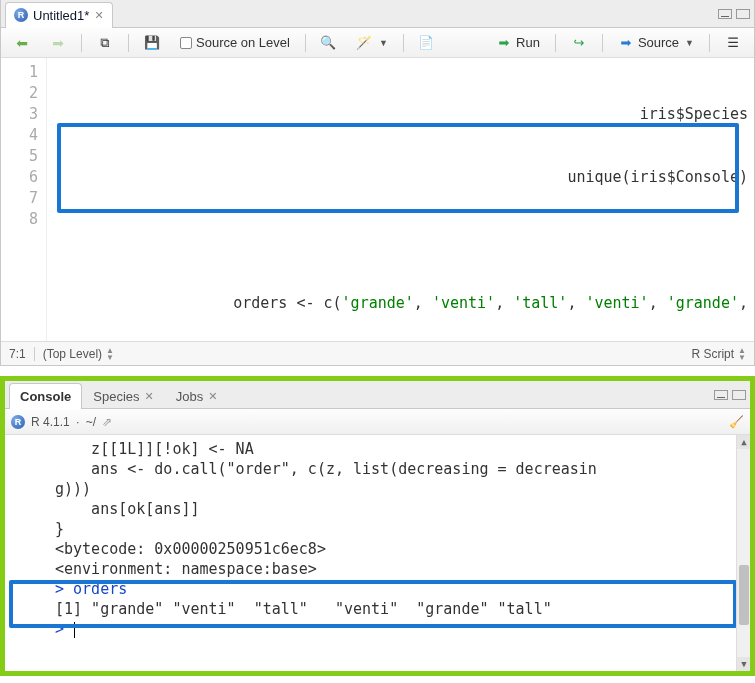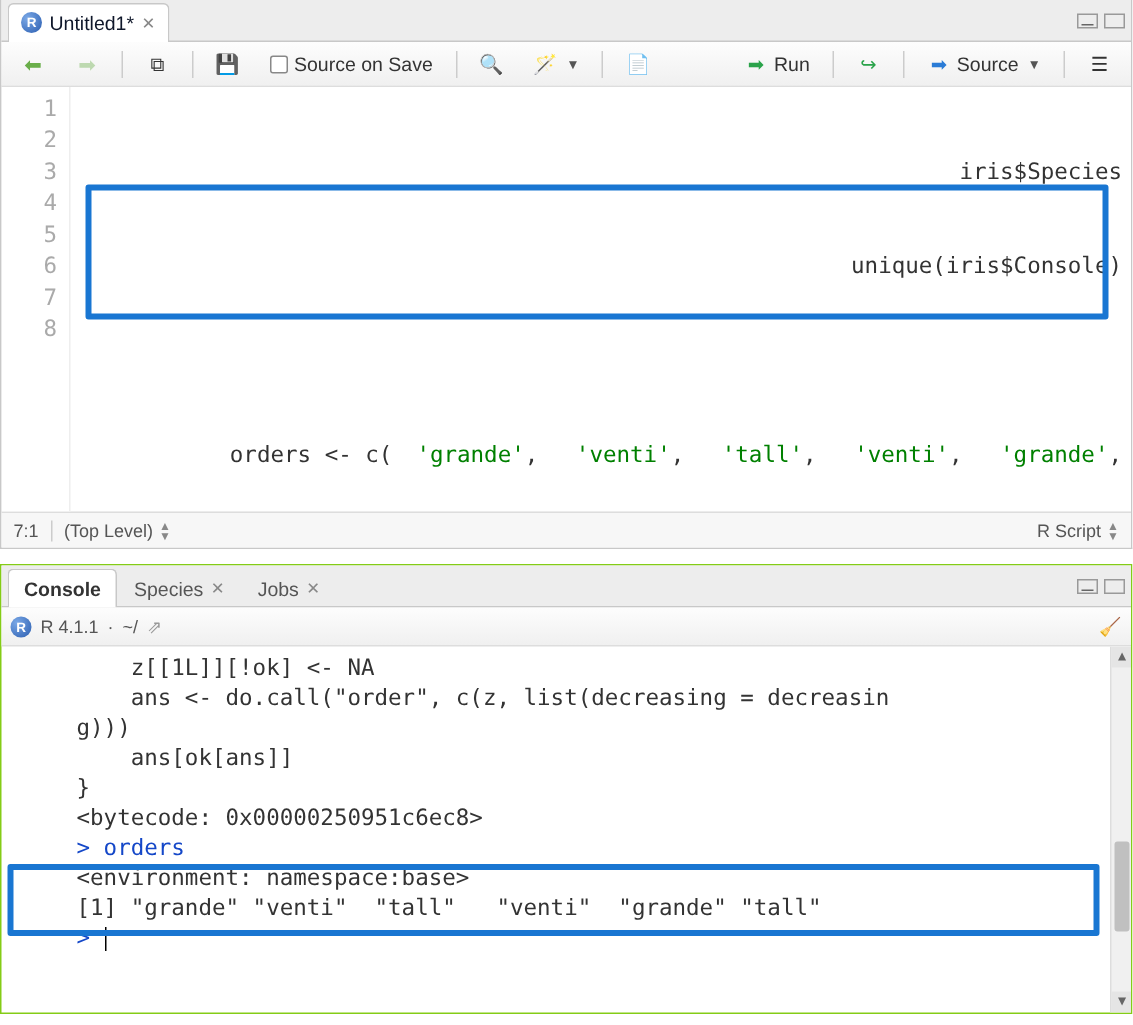--- a/index.html
+++ b/index.html
@@ -92,34 +92,34 @@
   .codewrap {
     flex:1;
     padding: 4px 6px;
     line-height: 21px;
     white-space: pre;
     position: relative;
   }
   .code-line { height:21px; white-space: pre; text-align: right; }
   .hl-blue { position:absolute; border:4px solid #1976d2; border-radius:2px; pointer-events:none; }
   .hl-editor { left:56px; top:65px; width:682px; height:90px; }
-  .str { color: #008000; margin-left: 16px; }
+  .str { color: #008000; }
   .cursor { display:inline-block; width:1px; height:16px; background:#000; vertical-align:middle; margin-left:1px;}
 
   .statusbar {
     display:flex; align-items:center; height:24px;
     border-top:1px solid #ddd; background:#f7f7f7;
     font-size:12px; color:#555; padding:0 8px; gap:8px;justify-content:flex-end;
   }
   .statusbar .sel { display:flex; align-items:center; gap:4px; cursor:pointer;}
   .sortarrows { font-size:8px; color:#888; line-height:7px; display:flex; flex-direction:column;}
 
   
   .console-pane {
-    border:1px solid #84cc16;
+    border:5px solid #84cc16;
     margin-top:10px;
     height:300px;
     display:flex; flex-direction:column;
     background:#fff;
   }
   .ctabbar {
     display:flex; align-items:center; background:#ededed; border-bottom:1px solid #c8c8c8; height:28px; padding:0 4px;
   }
   .ctab {
     display:flex; align-items:center; gap:5px;
@@ -174,21 +174,21 @@
     <span class="tb-sep"></span>
     <span class="tb-btn">
         <span class="tb-icon">⧉</span>
       </span>
     <span class="tb-sep"></span>
     <span class="tb-btn">
         <span class="tb-icon" style="color:#2a7bd6">💾</span>
       </span>
     <span class="tb-btn">
       <span class="cbx"></span>
-      <span>Source on Save</span>
+      <span>Source on Level</span>
     </span>
     <span class="tb-sep"></span>
     <span class="tb-btn">
         <span class="tb-icon">🔍</span>
       </span>
     <span class="tb-btn">
         <span class="tb-icon">🪄</span>
         <span class="caret-down">▼</span>
       </span>
     <span class="tb-sep"></span>
@@ -293,22 +293,22 @@
     <span class="broom">🧹</span>
   </div>
 
   <div class="console-body mono">
     <div class="line">    z[[1L]][!ok] &lt;- NA</div>
     <div class="line">    ans &lt;- do.call("order", c(z, list(decreasing = decreasin</div>
     <div class="line">g)))</div>
     <div class="line">    ans[ok[ans]]</div>
     <div class="line">}</div>
     <div class="line">&lt;bytecode: 0x00000250951c6ec8&gt;</div>
+    <div class="line">&lt;environment: namespace:base&gt;</div>
     <div class="line"><span class="prompt-blue">&gt; </span><span class="prompt-blue">orders</span></div>
-    <div class="line">&lt;environment: namespace:base&gt;</div>
     <div class="line">[1] "grande" "venti"  "tall"   "venti"  "grande" "tall"  </div>
     <div class="line"><span class="prompt-blue">&gt; </span><span class="cursor"></span></div>
 
     <div class="hl-blue hl-console"></div>
 
     <div class="scrollbar-v">
       <div class="scroll-up">▲</div>
       <div class="scroll-thumb"></div>
       <div class="scroll-down">▼</div>
     </div>

